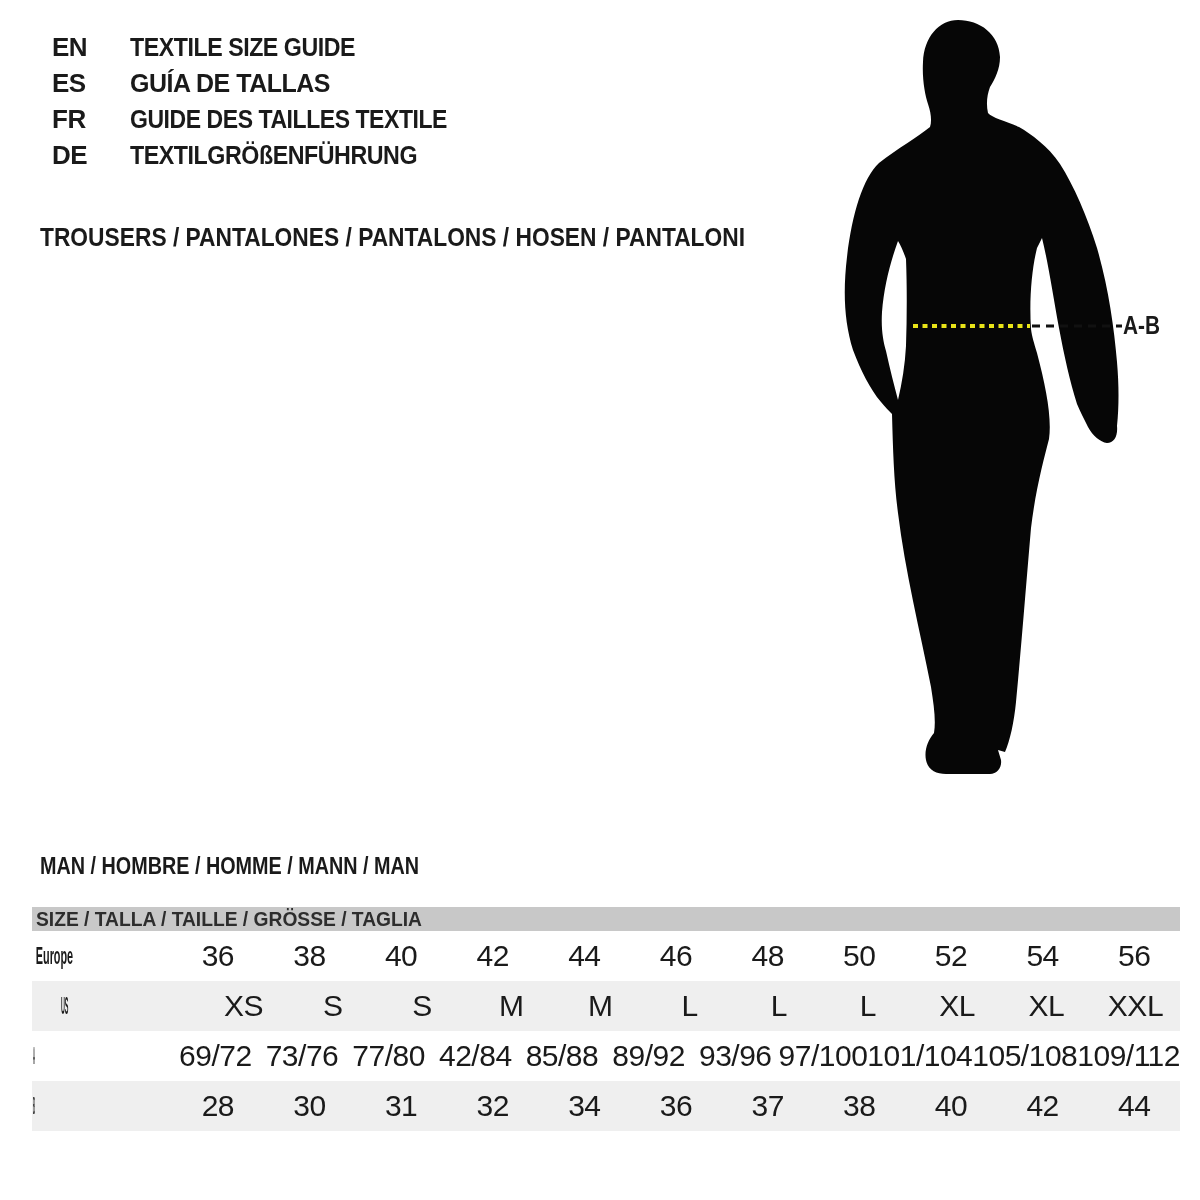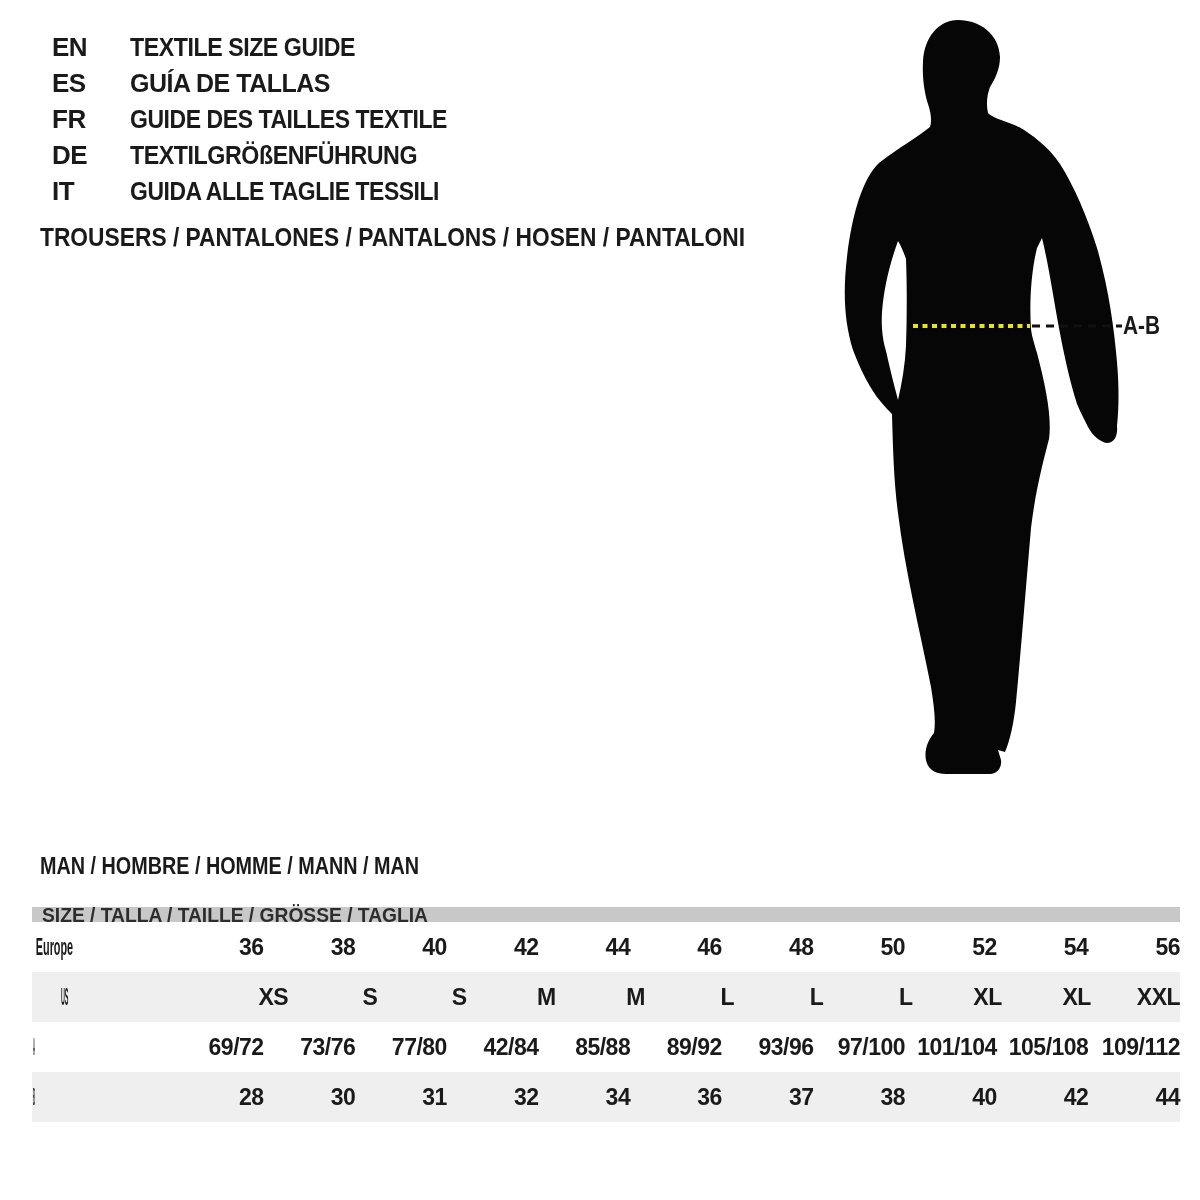--- a/index.html
+++ b/index.html
@@ -22,25 +22,25 @@
   
   .h-trousers{position:absolute;left:40px;top:223px;font-size:26px;font-weight:bold;line-height:1.1;white-space:nowrap;transform-origin:0 50%;}
   .h-man{position:absolute;left:40px;top:853px;font-size:24px;font-weight:bold;line-height:1.1;white-space:nowrap;transform-origin:0 50%;}
 
   
   .figure-svg{position:absolute;left:840px;top:10px;width:300px;height:780px;}
   .ab{position:absolute;left:1123px;top:312px;font-size:26px;font-weight:bold;line-height:1.05;white-space:nowrap;transform-origin:0 50%;}
 
   
   .sizetable{position:absolute;left:32px;top:907px;width:1148px;}
-  .thead{height:15px;display:flex;align-items:center;padding-left:10px;box-sizing:border-box;}
+  .thead{height:24px;display:flex;align-items:center;padding-left:4px;box-sizing:border-box;}
   .thead span{font-size:21px;font-weight:bold;white-space:nowrap;transform-origin:0 50%;}
   .trow{height:50px;display:flex;align-items:center;}
   .tlabel{width:140px;padding-left:8px;box-sizing:border-box;font-size:23px;font-weight:bold;white-space:nowrap;transform-origin:0 50%;}
-  .tcell{flex:1;text-align:right;font-size:23px;font-weight:bold;letter-spacing:-0.5px;}
+  .tcell{flex:1;text-align:center;font-size:30px;font-weight:normal;letter-spacing:-0.5px;}
 
   
   .notes{position:absolute;left:40px;top:1109px;}
   .note{height:33.5px;font-size:23px;font-weight:bold;line-height:1.05;white-space:nowrap;transform-origin:0 50%;}
 </style>
 </head>
 <body style="background: rgb(255, 255, 255); color: rgb(26, 26, 26);">
 
 <div id="canvas">
 
@@ -53,24 +53,20 @@
         <span class="lcode">ES</span>
         <span class="llabel" style="transform: scaleX(0.960528); transform-origin: 0px 50%;">GUÍA DE TALLAS</span>
       </div>
       <div class="lrow">
         <span class="lcode">FR</span>
         <span class="llabel" style="transform: scaleX(0.88478); transform-origin: 0px 50%;">GUIDE DES TAILLES TEXTILE</span>
       </div>
       <div class="lrow">
         <span class="lcode">DE</span>
         <span class="llabel" style="transform: scaleX(0.893342); transform-origin: 0px 50%;">TEXTILGRÖßENFÜHRUNG</span>
-      </div>
-      <div class="lrow">
-        <span class="lcode">IT</span>
-        <span class="llabel" style="transform: scaleX(0.88148); transform-origin: 0px 50%;">GUIDA ALLE TAGLIE TESSILI</span>
       </div>
     </div>
 
   <div class="h-trousers" style="transform: scaleX(0.876236); transform-origin: 0px 50%;">TROUSERS / PANTALONES / PANTALONS / HOSEN / PANTALONI</div>
 
   <svg class="figure-svg" viewBox="0 0 300 780" xmlns="http://www.w3.org/2000/svg">
     <path fill="#060606" d="
       M118,10
       C99,10 84,27 83,52
       C82,69 85,85 88,94

